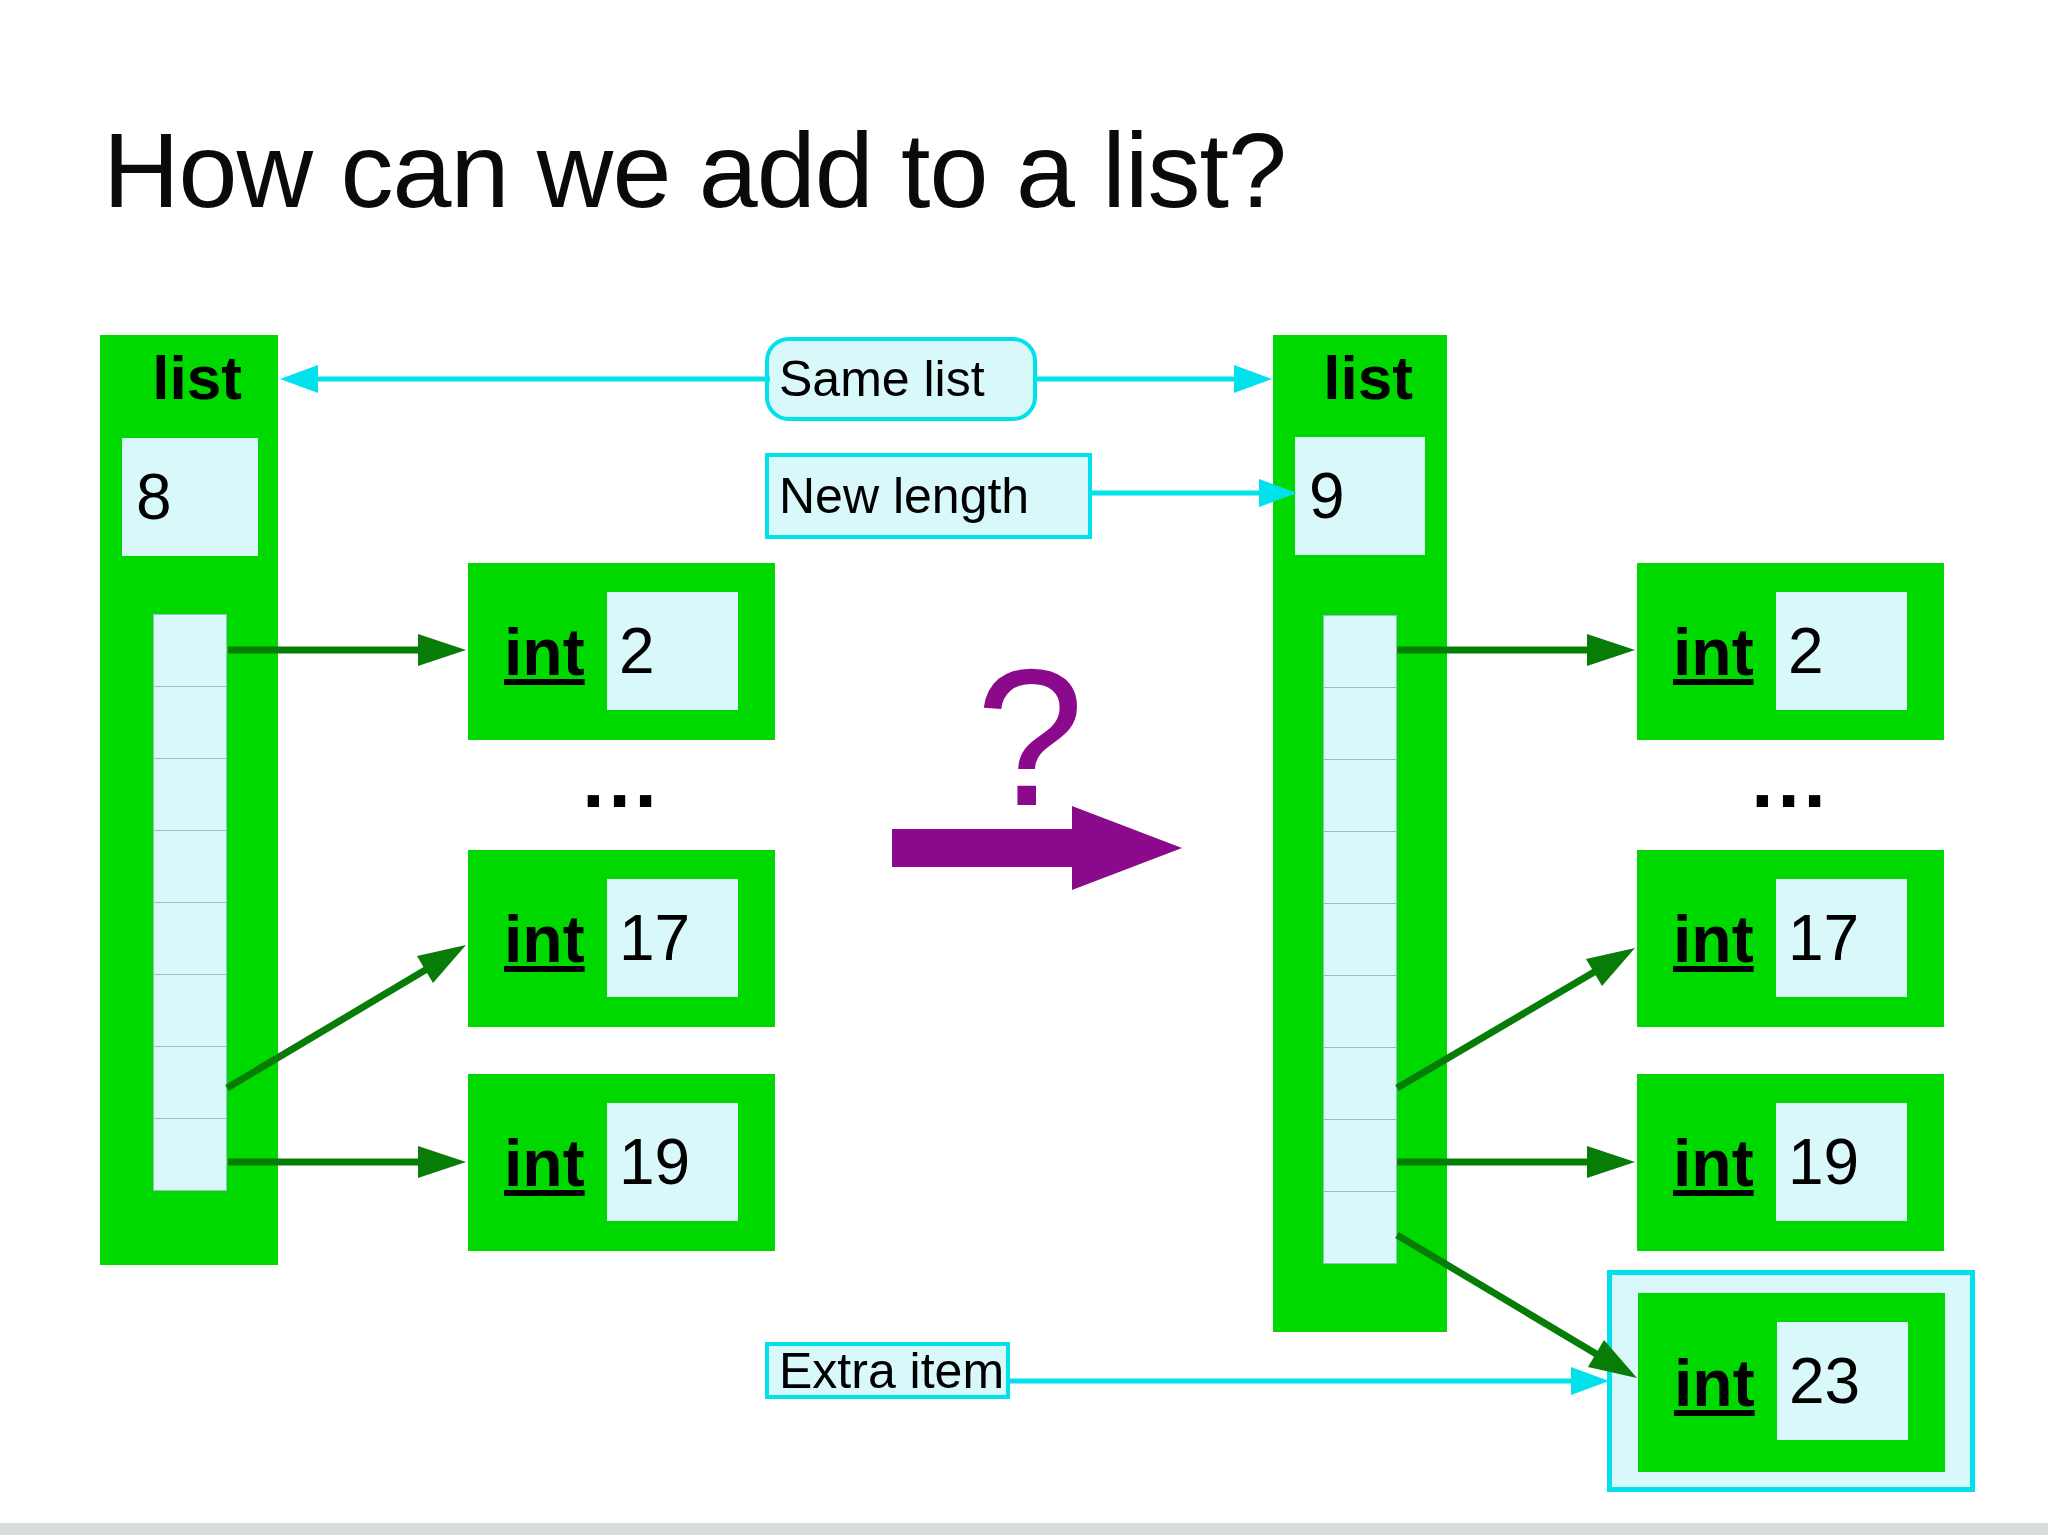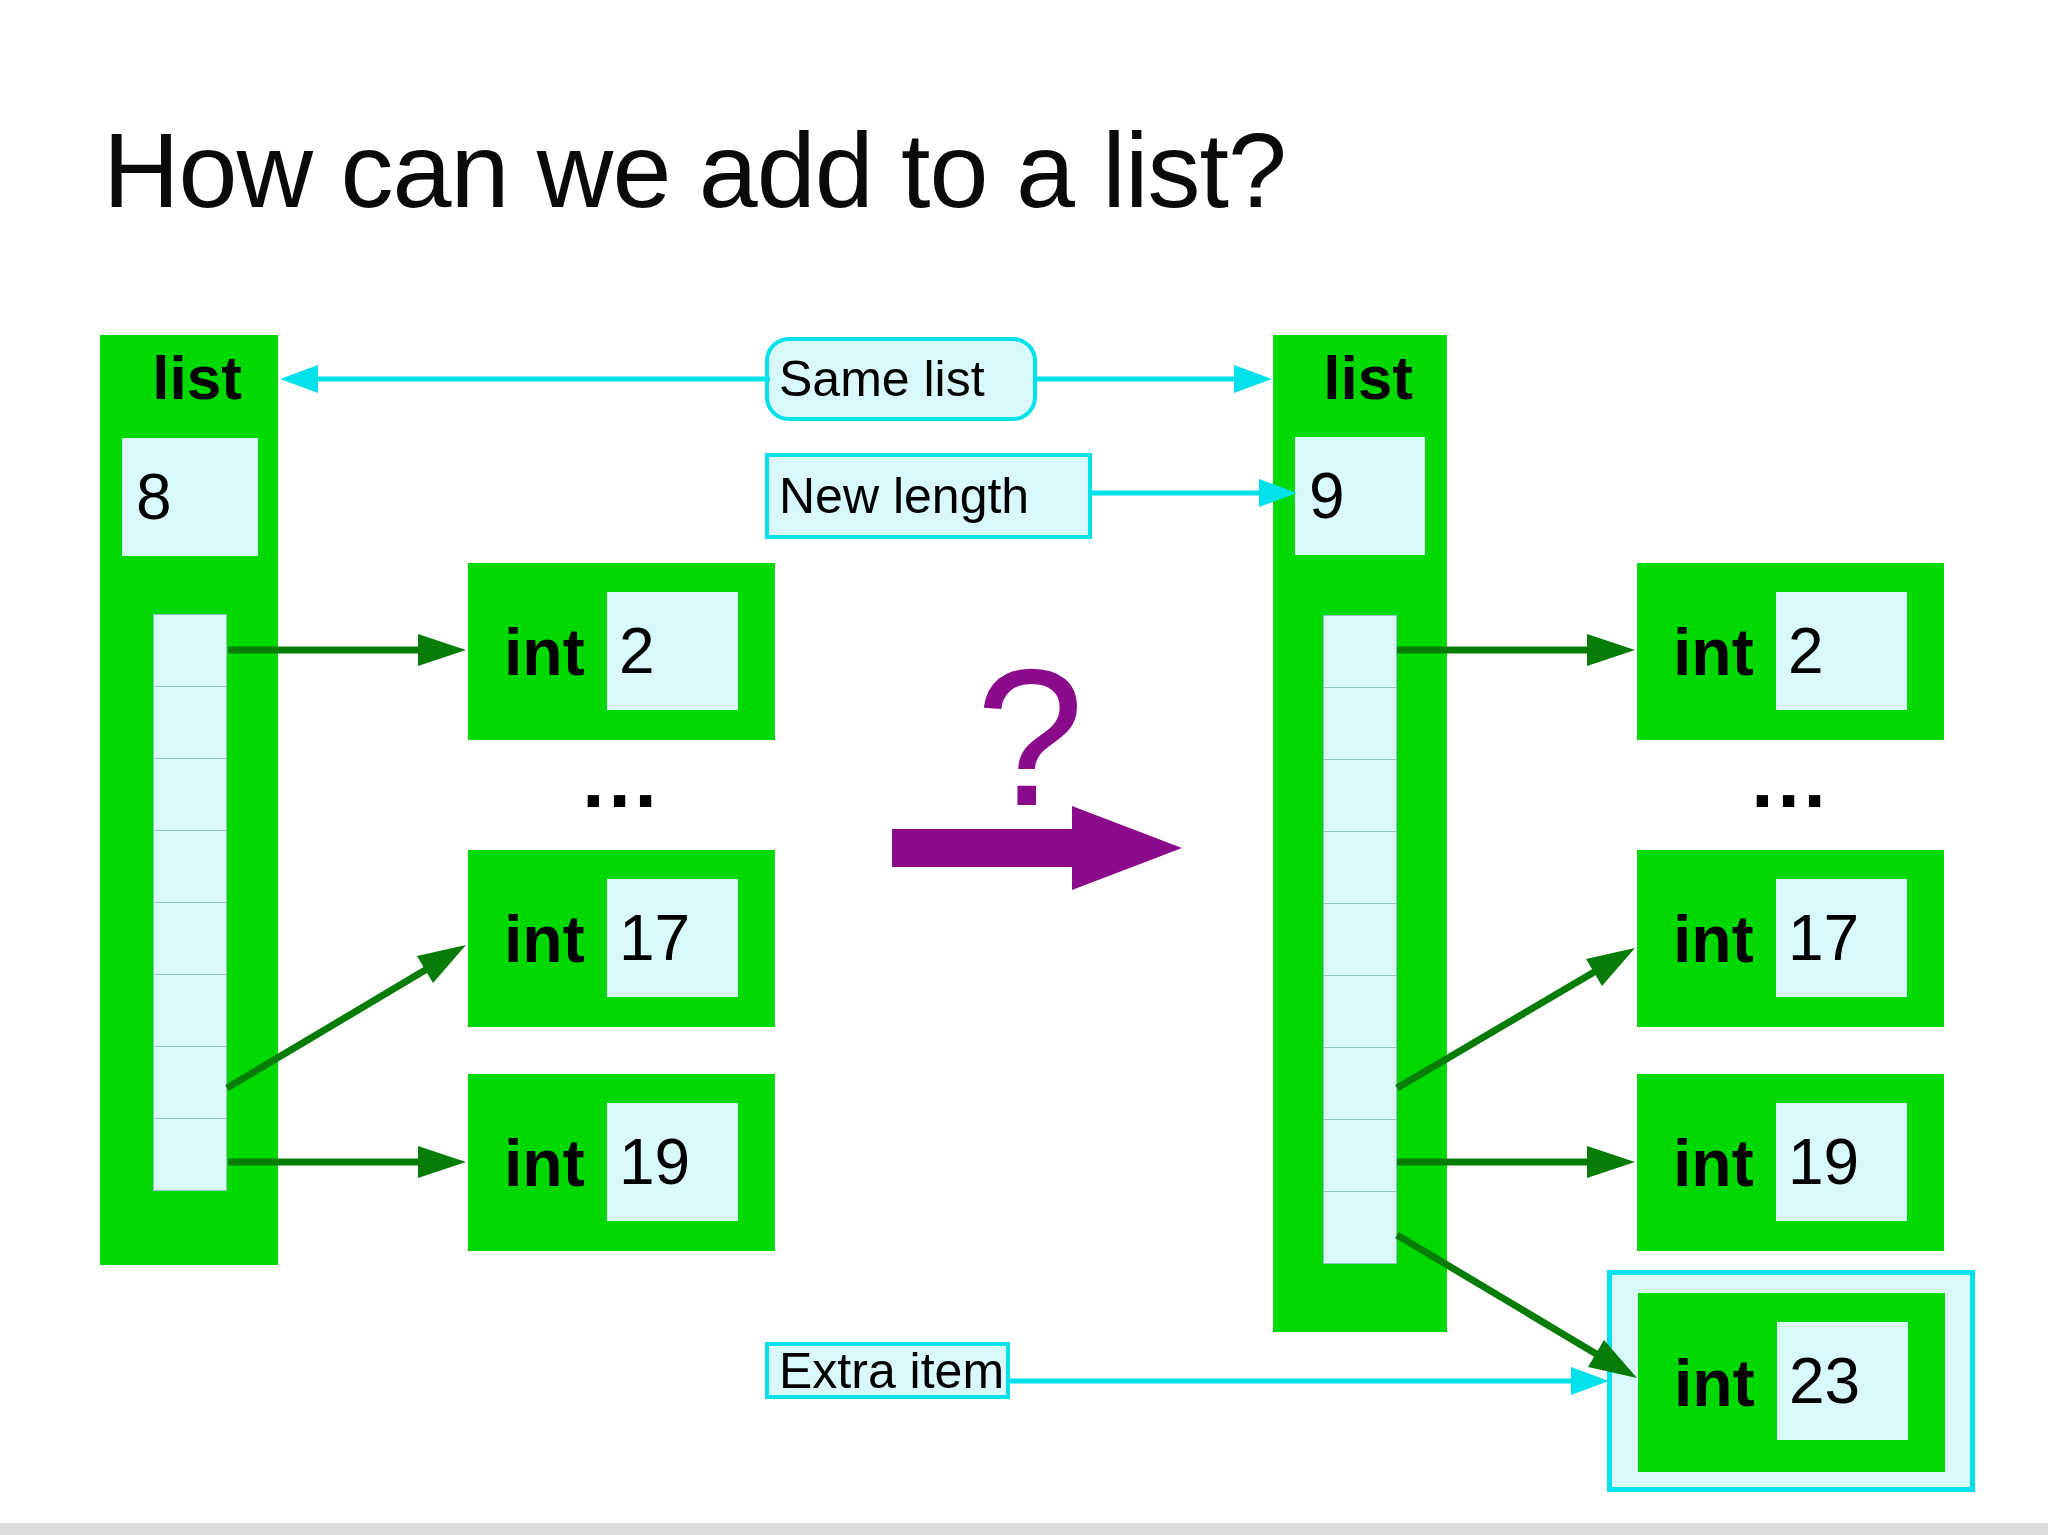--- a/index.html
+++ b/index.html
@@ -23,21 +23,21 @@
   .list-box.right .len-box{left:22px;top:102px;width:130px;height:118px;}
   .cells{position:absolute;}
   .list-box.left  .cells{left:53px;top:279px;width:74px;}
   .list-box.right .cells{left:50px;top:280px;width:74px;}
   .cell{width:74px;height:73px;background:#d8f8f9;box-sizing:border-box;
     border:1px solid #8cc4c6;margin-top:-1px;}
   .cell:first-child{margin-top:0;}
   
   .int-box{position:absolute;width:307px;height:177px;background:#00d900;}
   .int-box .tname{position:absolute;left:36px;top:0;height:100%;display:flex;
-    align-items:center;font-weight:bold;font-size:66px;}
+    align-items:center;font-weight:bold;font-size:66px;text-decoration:underline;}
   .int-box .val{position:absolute;left:139px;top:29px;width:131px;height:118px;
     background:#d8f8f9;display:flex;align-items:center;padding-left:12px;
     box-sizing:border-box;font-size:64px;}
   .pos-l2 {left:468px; top:563px;}
   .pos-l17{left:468px; top:850px;}
   .pos-l19{left:468px; top:1074px;}
   .pos-r2 {left:1637px;top:563px;}
   .pos-r17{left:1637px;top:850px;}
   .pos-r19{left:1637px;top:1074px;}
   .pos-r23{left:1638px;top:1293px;height:179px;}

